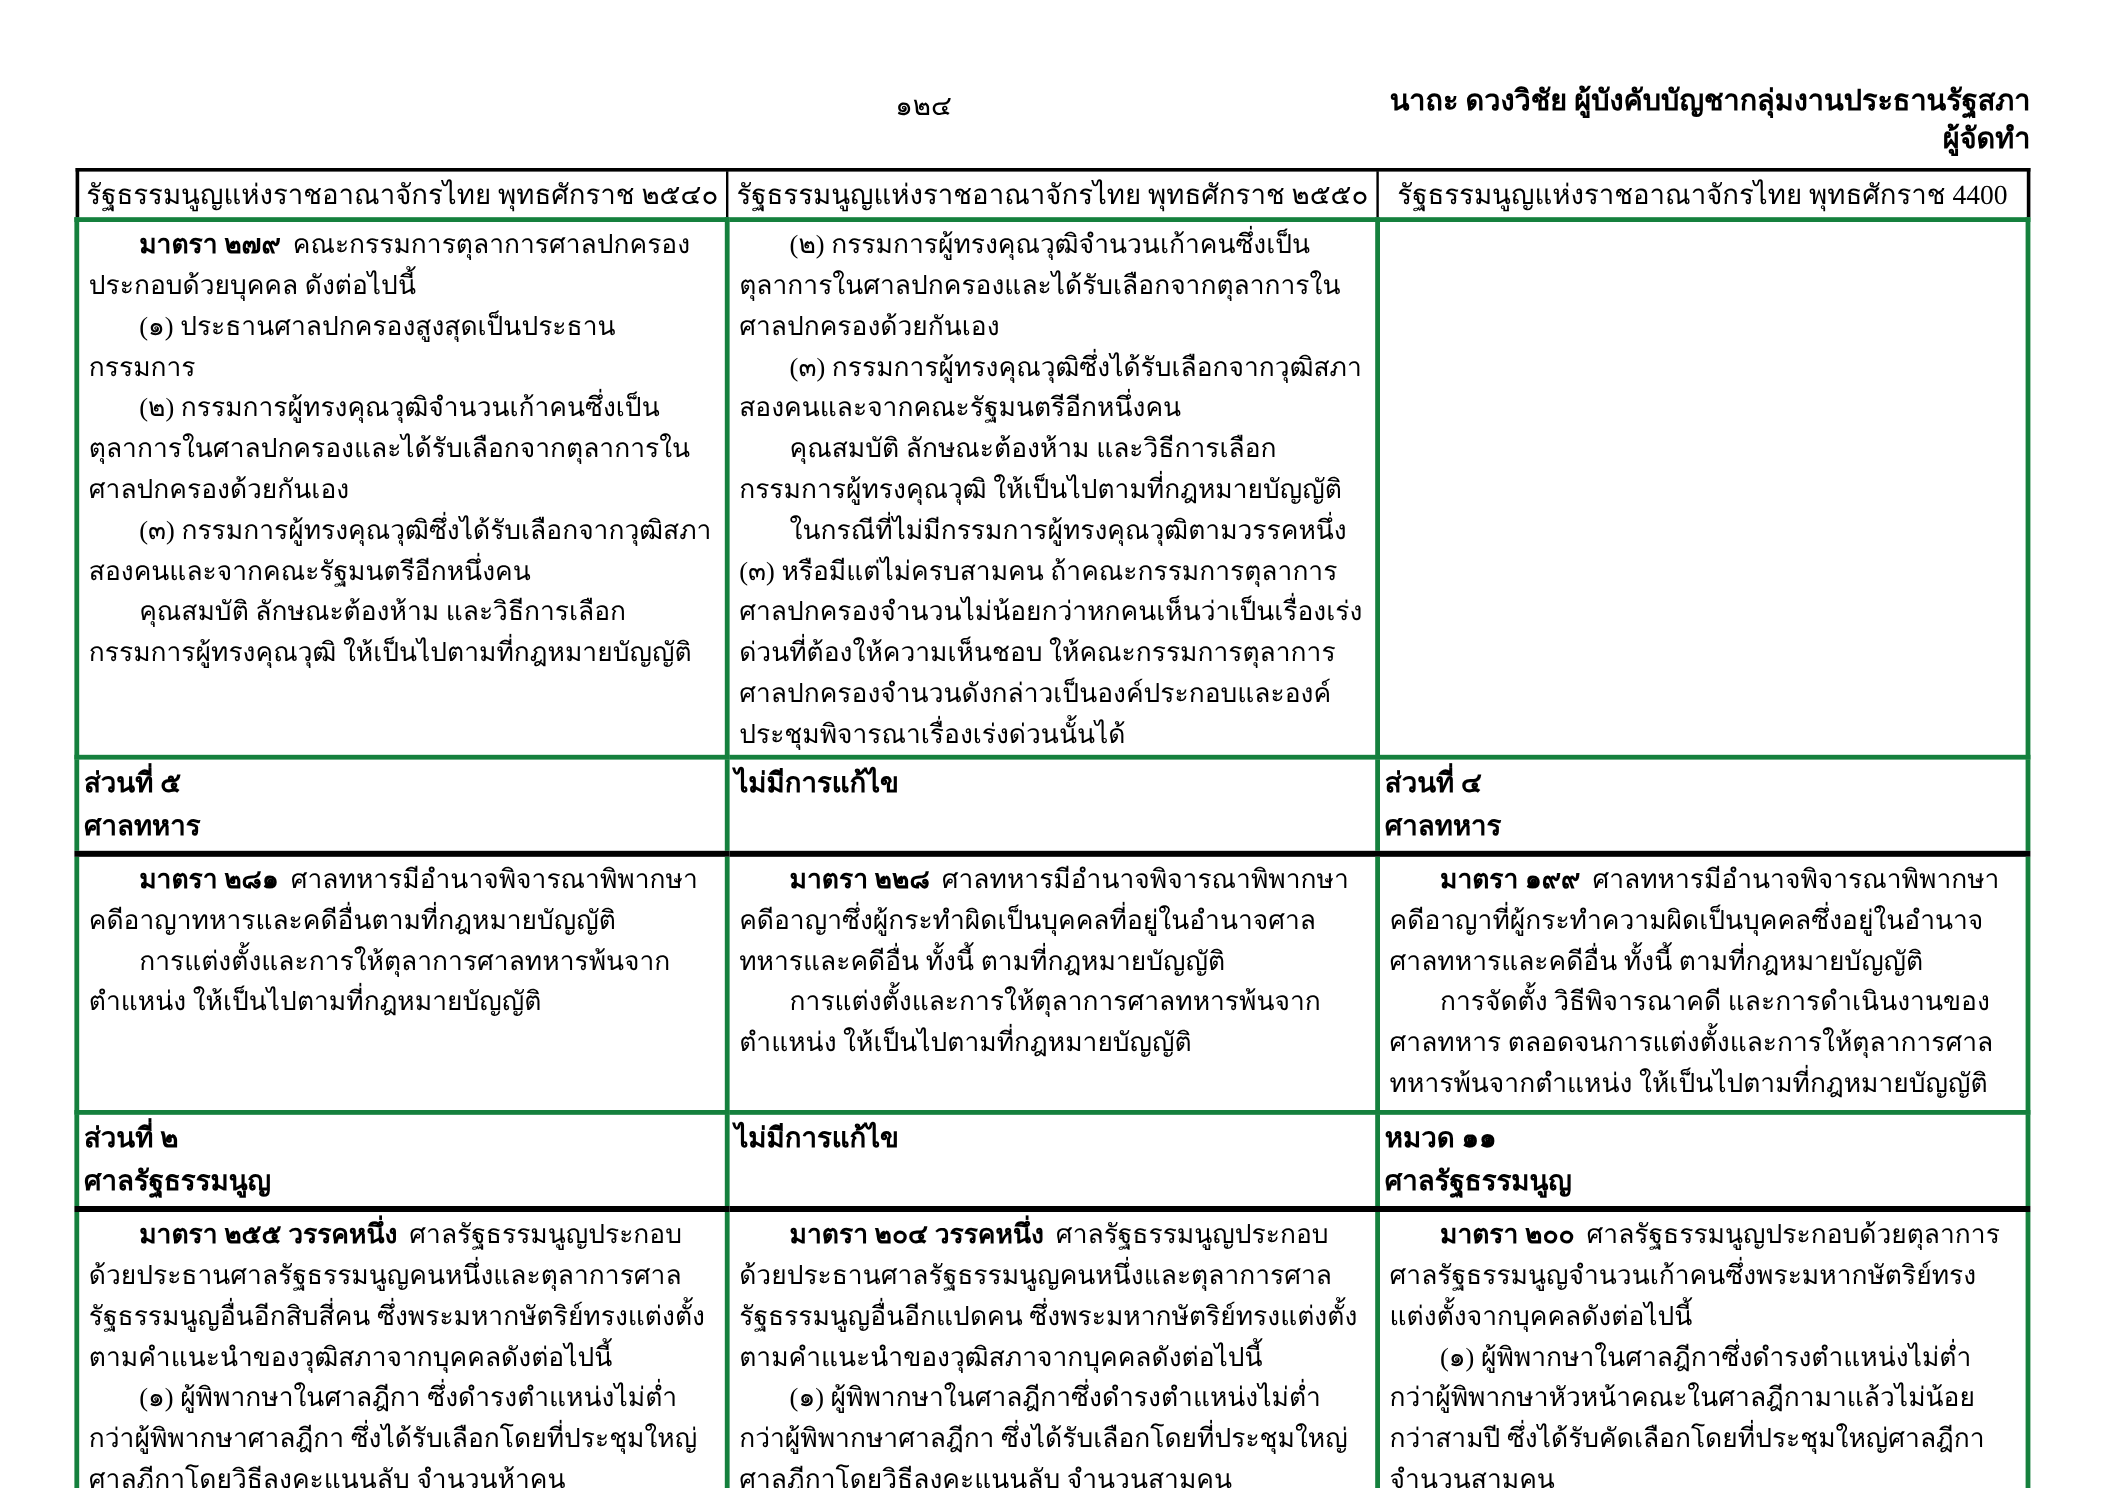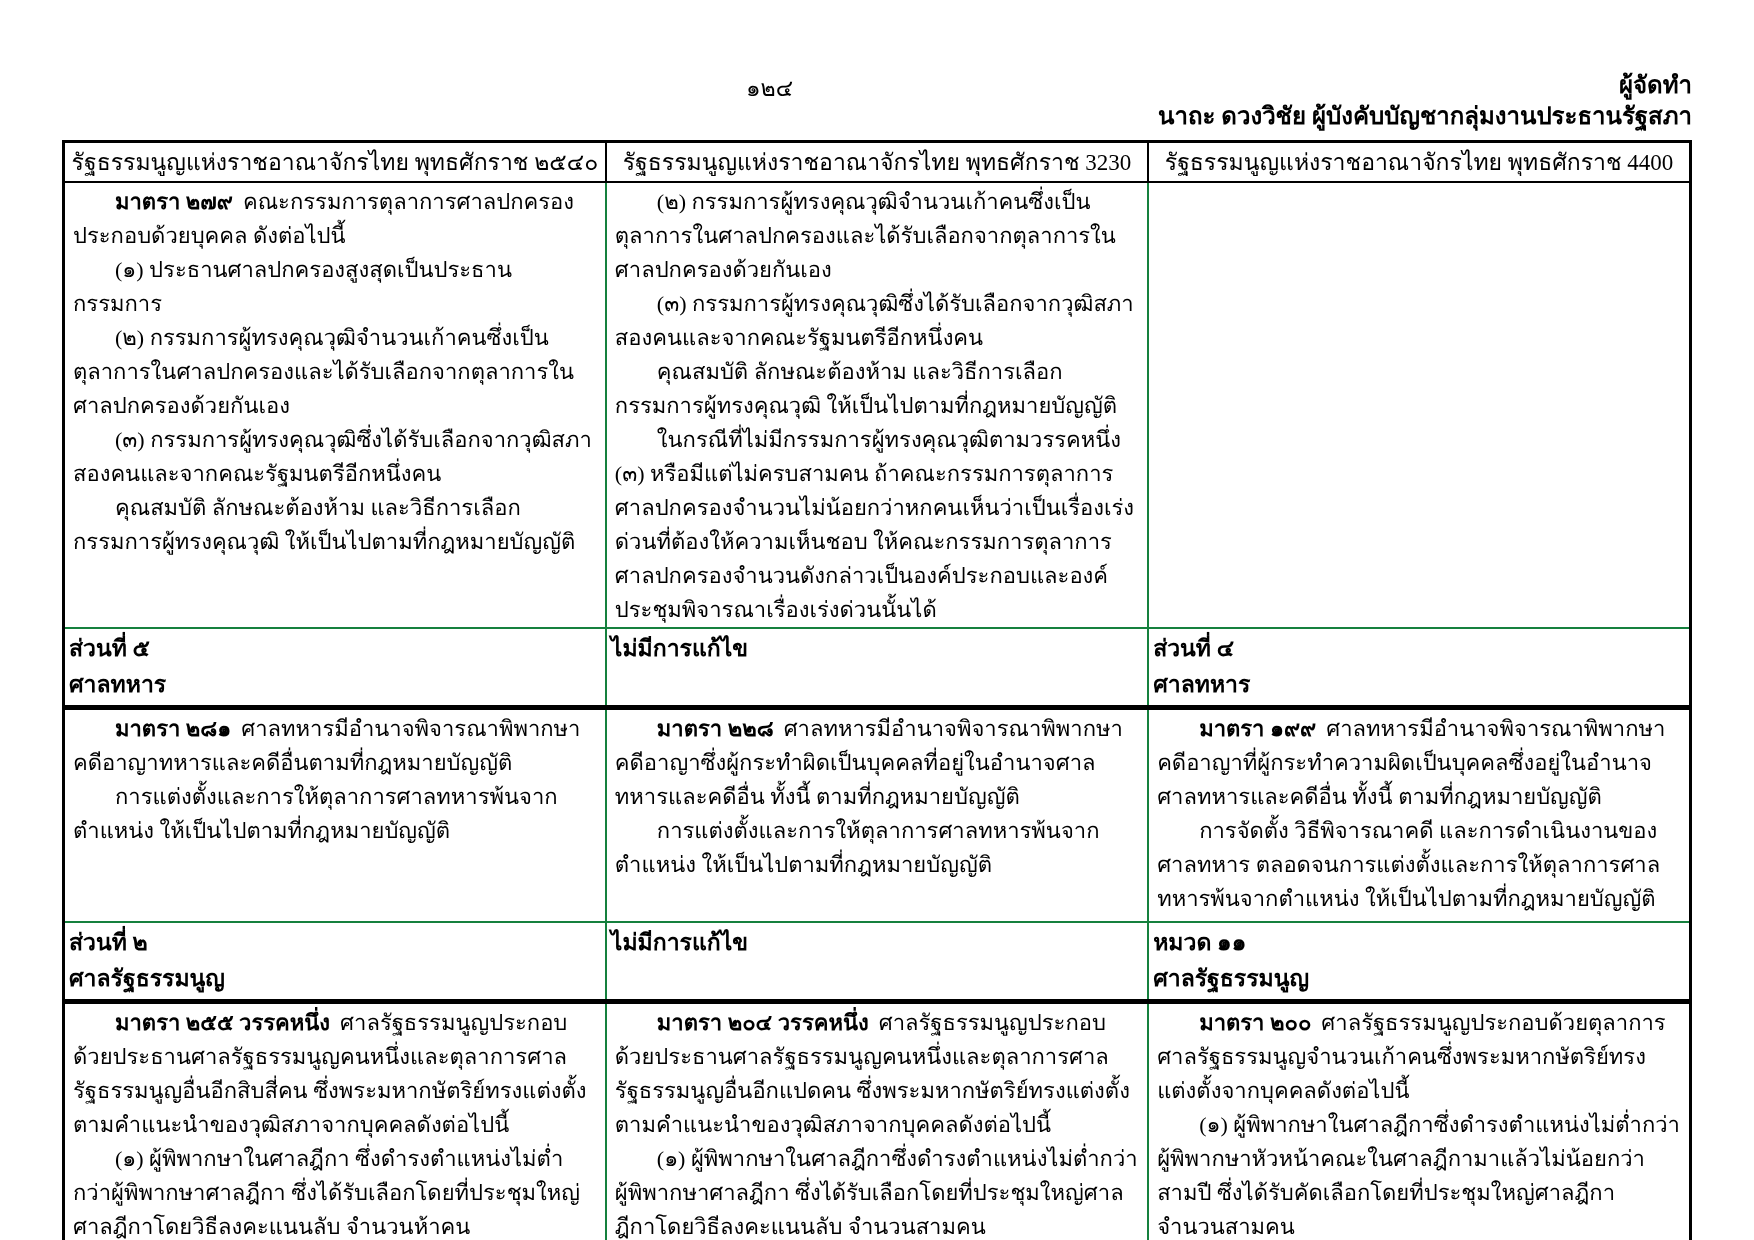--- a/index.html
+++ b/index.html
@@ -23,21 +23,21 @@
     border-collapse:collapse;table-layout:fixed;
     border:3px solid #000;
   }
   table.cmp col{width:33.33%;}
   table.cmp th{
     border:2px solid #000;
     font-size:23px;font-weight:normal;text-align:center;
     height:28px;padding:1px 4px;vertical-align:middle;
   }
   table.cmp td{
-    border:2px solid #15803d;
+    border:4px solid #15803d;
     vertical-align:top;
     padding:2px 8px 0 8px;
   }
   .body-cell{font-size:22px;line-height:34px;text-align:left;}
   .para{text-indent:42px;}
   .lead{font-weight:bold;padding-right:10px;}
   tr.section td{
     text-align:left;font-weight:bold;font-size:23px;
     border-bottom:5px solid #000;
     padding:2px 4px 2px 4px;
@@ -50,34 +50,34 @@
   tr.r4 td{height:226px;}
 </style>
 </head>
 <body>
 
 <div class="page">
 
   <span class="page-number">๑๒๔</span>
 
   <div class="credit">
+    <div>นาถะ  ดวงวิชัย ผู้บังคับบัญชากลุ่มงานประธานรัฐสภา</div>
     <div>ผู้จัดทำ</div>
-    <div>นาถะ  ดวงวิชัย ผู้บังคับบัญชากลุ่มงานประธานรัฐสภา</div>
   </div>
 
   <table class="cmp">
     <colgroup>
         <col>
         <col>
         <col>
       </colgroup>
     <thead>
       <tr>
         <th>รัฐธรรมนูญแห่งราชอาณาจักรไทย พุทธศักราช ๒๕๔๐</th>
-        <th>รัฐธรรมนูญแห่งราชอาณาจักรไทย พุทธศักราช 3230</th>
+        <th>รัฐธรรมนูญแห่งราชอาณาจักรไทย พุทธศักราช ๒๕๕๐</th>
         <th>รัฐธรรมนูญแห่งราชอาณาจักรไทย พุทธศักราช 4400</th>
       </tr>
     </thead>
     <tbody>
 
       <tr class="r0">
         <td class="body-cell">
           <div class="para"><b class="lead">มาตรา ๒๗๙</b><span>คณะกรรมการตุลาการศาลปกครองประกอบด้วยบุคคล ดังต่อไปนี้</span></div>
           <div class="para"><span>(๑) ประธานศาลปกครองสูงสุดเป็นประธานกรรมการ</span></div>
           <div class="para"><span>(๒) กรรมการผู้ทรงคุณวุฒิจำนวนเก้าคนซึ่งเป็นตุลาการในศาลปกครองและได้รับเลือกจากตุลาการในศาลปกครองด้วยกันเอง</span></div>

